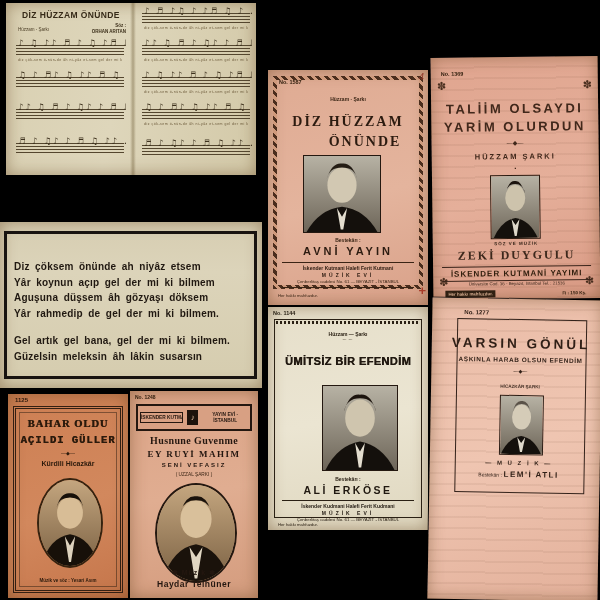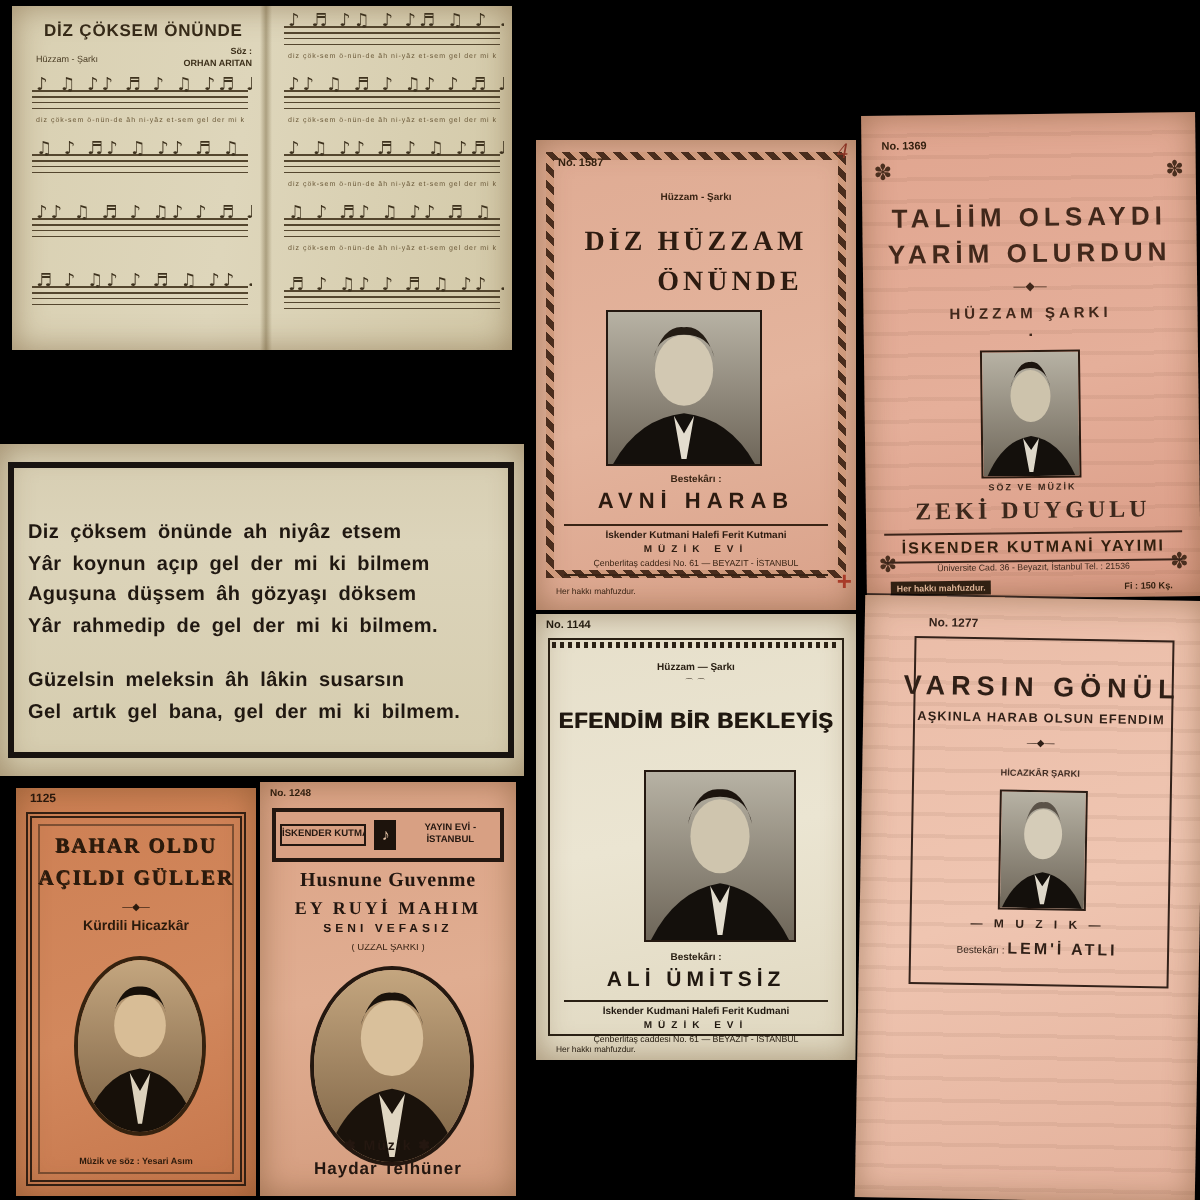--- a/index.html
+++ b/index.html
@@ -34,21 +34,21 @@
                color:#201811;line-height:15.5px;letter-spacing:.2px;word-spacing:2.5px;margin-top:19px;}
   #lyrics .gap{height:12px;}
 
   
   #bahar{left:8px;top:394px;width:120px;height:204px;background:linear-gradient(160deg,#cd7f53,#d2885d 55%,#c5754a);}
   #bahar .brd{position:absolute;left:5px;top:12px;right:5px;bottom:5px;
               border:3px double #331f12;outline:1px solid #33201384;outline-offset:-7px;}
   #bahar .num{left:7px;top:3px;font-size:6px;font-weight:bold;color:#2a180c;}
   #bahar .t1{left:0;right:0;top:24px;font-size:10.5px;font-weight:bold;font-family:"Liberation Serif",serif;
              letter-spacing:1px;color:#2b1a0c;text-shadow:.4px .4px 0 #2b1a0c;}
-  #bahar .t2{left:0;right:0;top:40px;font-size:10.5px;font-weight:bold;font-family:Liberation Serif, serif;
+  #bahar .t2{left:0;right:0;top:40px;font-size:10.5px;font-weight:bold;font-family:Liberation Mono, monospace;
              letter-spacing:1px;color:#2b1a0c;text-shadow:.4px .4px 0 #2b1a0c;}
   #bahar .orn{left:0;right:0;top:56px;font-size:5px;color:#2b1a0c;}
   #bahar .mkm{left:0;right:0;top:66px;font-size:7px;font-weight:bold;color:#2b1a0c;}
   #bahar .photo{left:29px;top:84px;width:62px;height:86px;border-radius:50%;overflow:hidden;
                 border:2px solid #35220f;}
   #bahar .cred{left:0;right:0;top:184px;font-size:4.5px;font-weight:bold;color:#2b1a0c;}
 
   
   #husnune{left:130px;top:391px;width:128px;height:207px;background:linear-gradient(170deg,#dca487,#e0ad91 50%,#d49c7e);}
   #husnune .num{left:5px;top:3px;font-size:5px;font-weight:bold;color:#32200f;}
@@ -162,21 +162,21 @@
           <stop offset="1" stop-color="#6e6659"></stop>
       </linearGradient>
       <linearGradient id="gSep" x1="0" y1="0" x2="0" y2="1">
         <stop offset="0" stop-color="#c4a67f"></stop>
           <stop offset="1" stop-color="#7c6244"></stop>
       </linearGradient>
     </defs>
   </svg>
 
   <div id="sheet" class="paper">
-    <div class="abs nowrap" id="sheet-title">DİZ ÇÖKSEM ÖNÜNDE</div>
+    <div class="abs nowrap" id="sheet-title">DİZ HÜZZAM ÖNÜNDE</div>
     <div class="abs nowrap" id="sheet-makam">Hüzzam - Şarkı</div>
     <div class="abs" id="sheet-soz">
       <span>Söz :</span><br>
       <b>ORHAN ARITAN</b>
     </div>
     <div class="staff stL" style="top:40px">
         <span class="notes">♪ ♫ ♪♪ ♬ ♪ ♫ ♪♬ ♪ ♫ ♪♪ ♬</span>
       </div>
     <div class="lyrdash" style="left:12px;top:55px;width:104px">diz çök-sem ö-nün-de âh ni-yâz et-sem gel der mi ki bil-mem</div>
     <div class="staff stL" style="top:72px">
@@ -212,22 +212,22 @@
   </div>
 
   <div id="lyrics" class="paper">
     <div class="frame"></div>
     <div class="txt">
       <div class="nowrap">Diz çöksem önünde ah niyâz etsem</div>
       <div class="nowrap">Yâr koynun açıp gel der mi ki bilmem</div>
       <div class="nowrap">Aguşuna düşsem âh gözyaşı döksem</div>
       <div class="nowrap">Yâr rahmedip de gel der mi ki bilmem.</div>
       <div class="gap"></div>
+      <div class="nowrap">Gel artık gel bana, gel der mi ki bilmem.</div>
       <div class="nowrap">Güzelsin meleksin âh lâkin susarsın</div>
-      <div class="nowrap">Gel artık gel bana, gel der mi ki bilmem.</div>
     </div>
   </div>
 
   <div id="bahar" class="paper">
     <div class="brd"></div>
     <div class="abs num">1125</div>
     <div class="abs ctr nowrap t1">BAHAR OLDU</div>
     <div class="abs ctr nowrap t2">AÇILDI GÜLLER</div>
     <div class="abs ctr orn">—◆—</div>
     <div class="abs ctr nowrap mkm">Kürdili Hicazkâr</div>
@@ -277,48 +277,48 @@
     <div class="abs photo">
       <svg viewBox="0 0 60 60" width="100%" height="100%" preserveAspectRatio="none">
         <rect width="60" height="60" fill="url(#gBW)"></rect>
         <path d="M2 60 Q12 42 30 40 Q48 42 58 60 Z" fill="#14100c"></path>
         <path d="M26 41 L30 48 L34 41 L31 58 L29 58 Z" fill="#e3ddcf"></path>
         <ellipse cx="30" cy="23" rx="11.5" ry="14" fill="#d2c8b2"></ellipse>
         <path d="M18 18 Q22 5 30 6 Q38 5 42 18 Q40 9 30 9 Q20 9 18 18 Z" fill="#241c14"></path>
       </svg>
     </div>
     <div class="abs ctr nowrap blab">Bestekârı :</div>
-    <div class="abs ctr nowrap comp">AVNİ HARAB</div>
+    <div class="abs ctr nowrap comp">AVNİ YAYIN</div>
     <div class="pub ctr">
       <div class="p1 nowrap">İskender Kutmani Halefi Ferit Kutmani</div>
       <div class="p2 nowrap">MÜZİK EVİ</div>
       <div class="p3 nowrap">Çenberlitaş caddesi No. 61 — BEYAZIT - İSTANBUL</div>
     </div>
     <div class="abs nowrap rights">Her hakkı mahfuzdur.</div>
   </div>
 
   <div id="umitsiz" class="paper">
     <div class="abs hand">+</div>
     <div class="frame"></div>
     <div class="ticks"></div>
     <div class="abs num">No. 1144</div>
     <div class="abs ctr nowrap mkm">Hüzzam — Şarkı</div>
     <div class="abs ctr nowrap flo">⌒⌒</div>
-    <div class="abs ctr nowrap t1">EFENDİM BİR BEKLEYİŞ</div>
+    <div class="abs ctr nowrap t1">ÜMİTSİZ BİR EFENDİM</div>
     <div class="abs photo">
       <svg viewBox="0 0 60 68" width="100%" height="100%" preserveAspectRatio="none">
         <rect width="60" height="68" fill="url(#gBW)"></rect>
         <path d="M2 68 Q12 48 30 45 Q48 48 58 68 Z" fill="#14100c"></path>
         <path d="M26 46 L30 53 L34 46 L31 66 L29 66 Z" fill="#e3ddcf"></path>
         <ellipse cx="30" cy="26" rx="12" ry="15" fill="#cfc5ae"></ellipse>
         <path d="M17 21 Q21 6 30 7 Q39 6 43 21 Q41 10 30 10 Q19 10 17 21 Z" fill="#1c140e"></path>
       </svg>
     </div>
     <div class="abs ctr nowrap blab">Bestekârı :</div>
-    <div class="abs ctr nowrap comp">ALİ ÜMİTSİZ</div>
+    <div class="abs ctr nowrap comp">ALİ ERKÖSE</div>
     <div class="pub ctr">
       <div class="p1 nowrap">İskender Kudmani Halefi Ferit Kudmani</div>
       <div class="p2 nowrap">MÜZİK EVİ</div>
       <div class="p3 nowrap">Çenberlitaş caddesi No. 61 — BEYAZIT - İSTANBUL</div>
     </div>
     <div class="abs nowrap rights">Her hakkı mahfuzdur.</div>
   </div>
 
   <div id="taliim" class="paper">
     <div class="ghost"></div>

